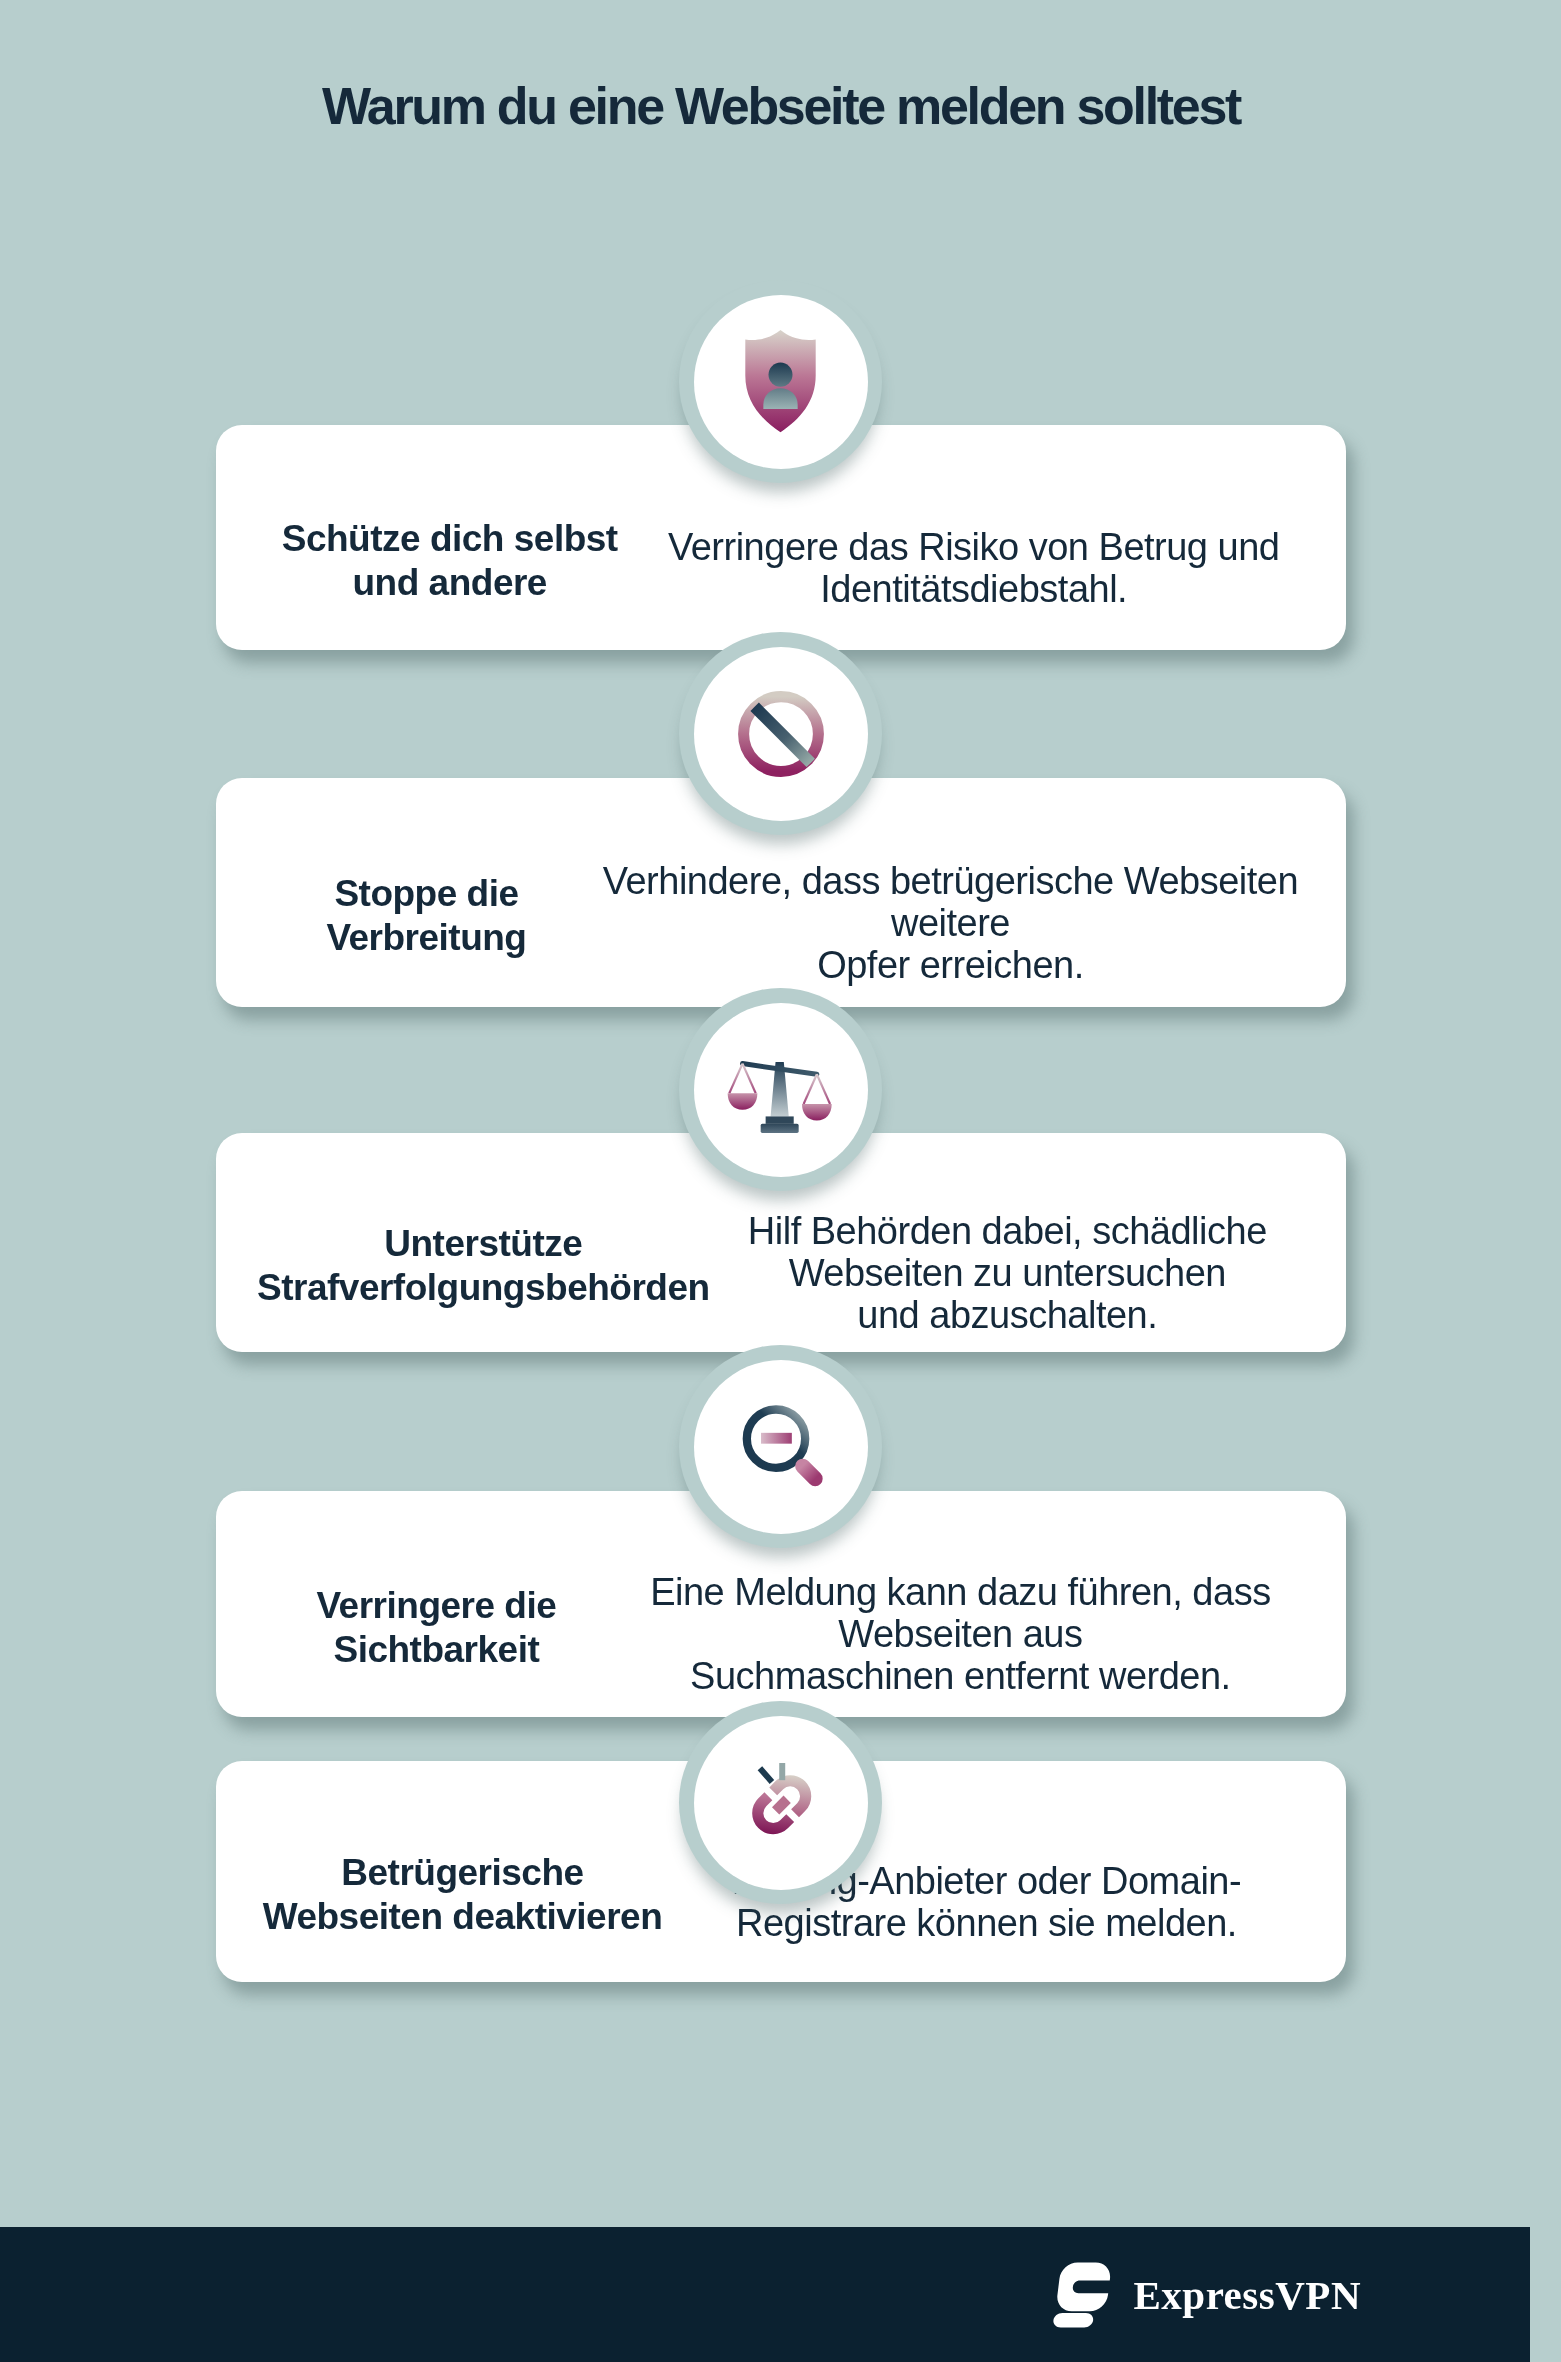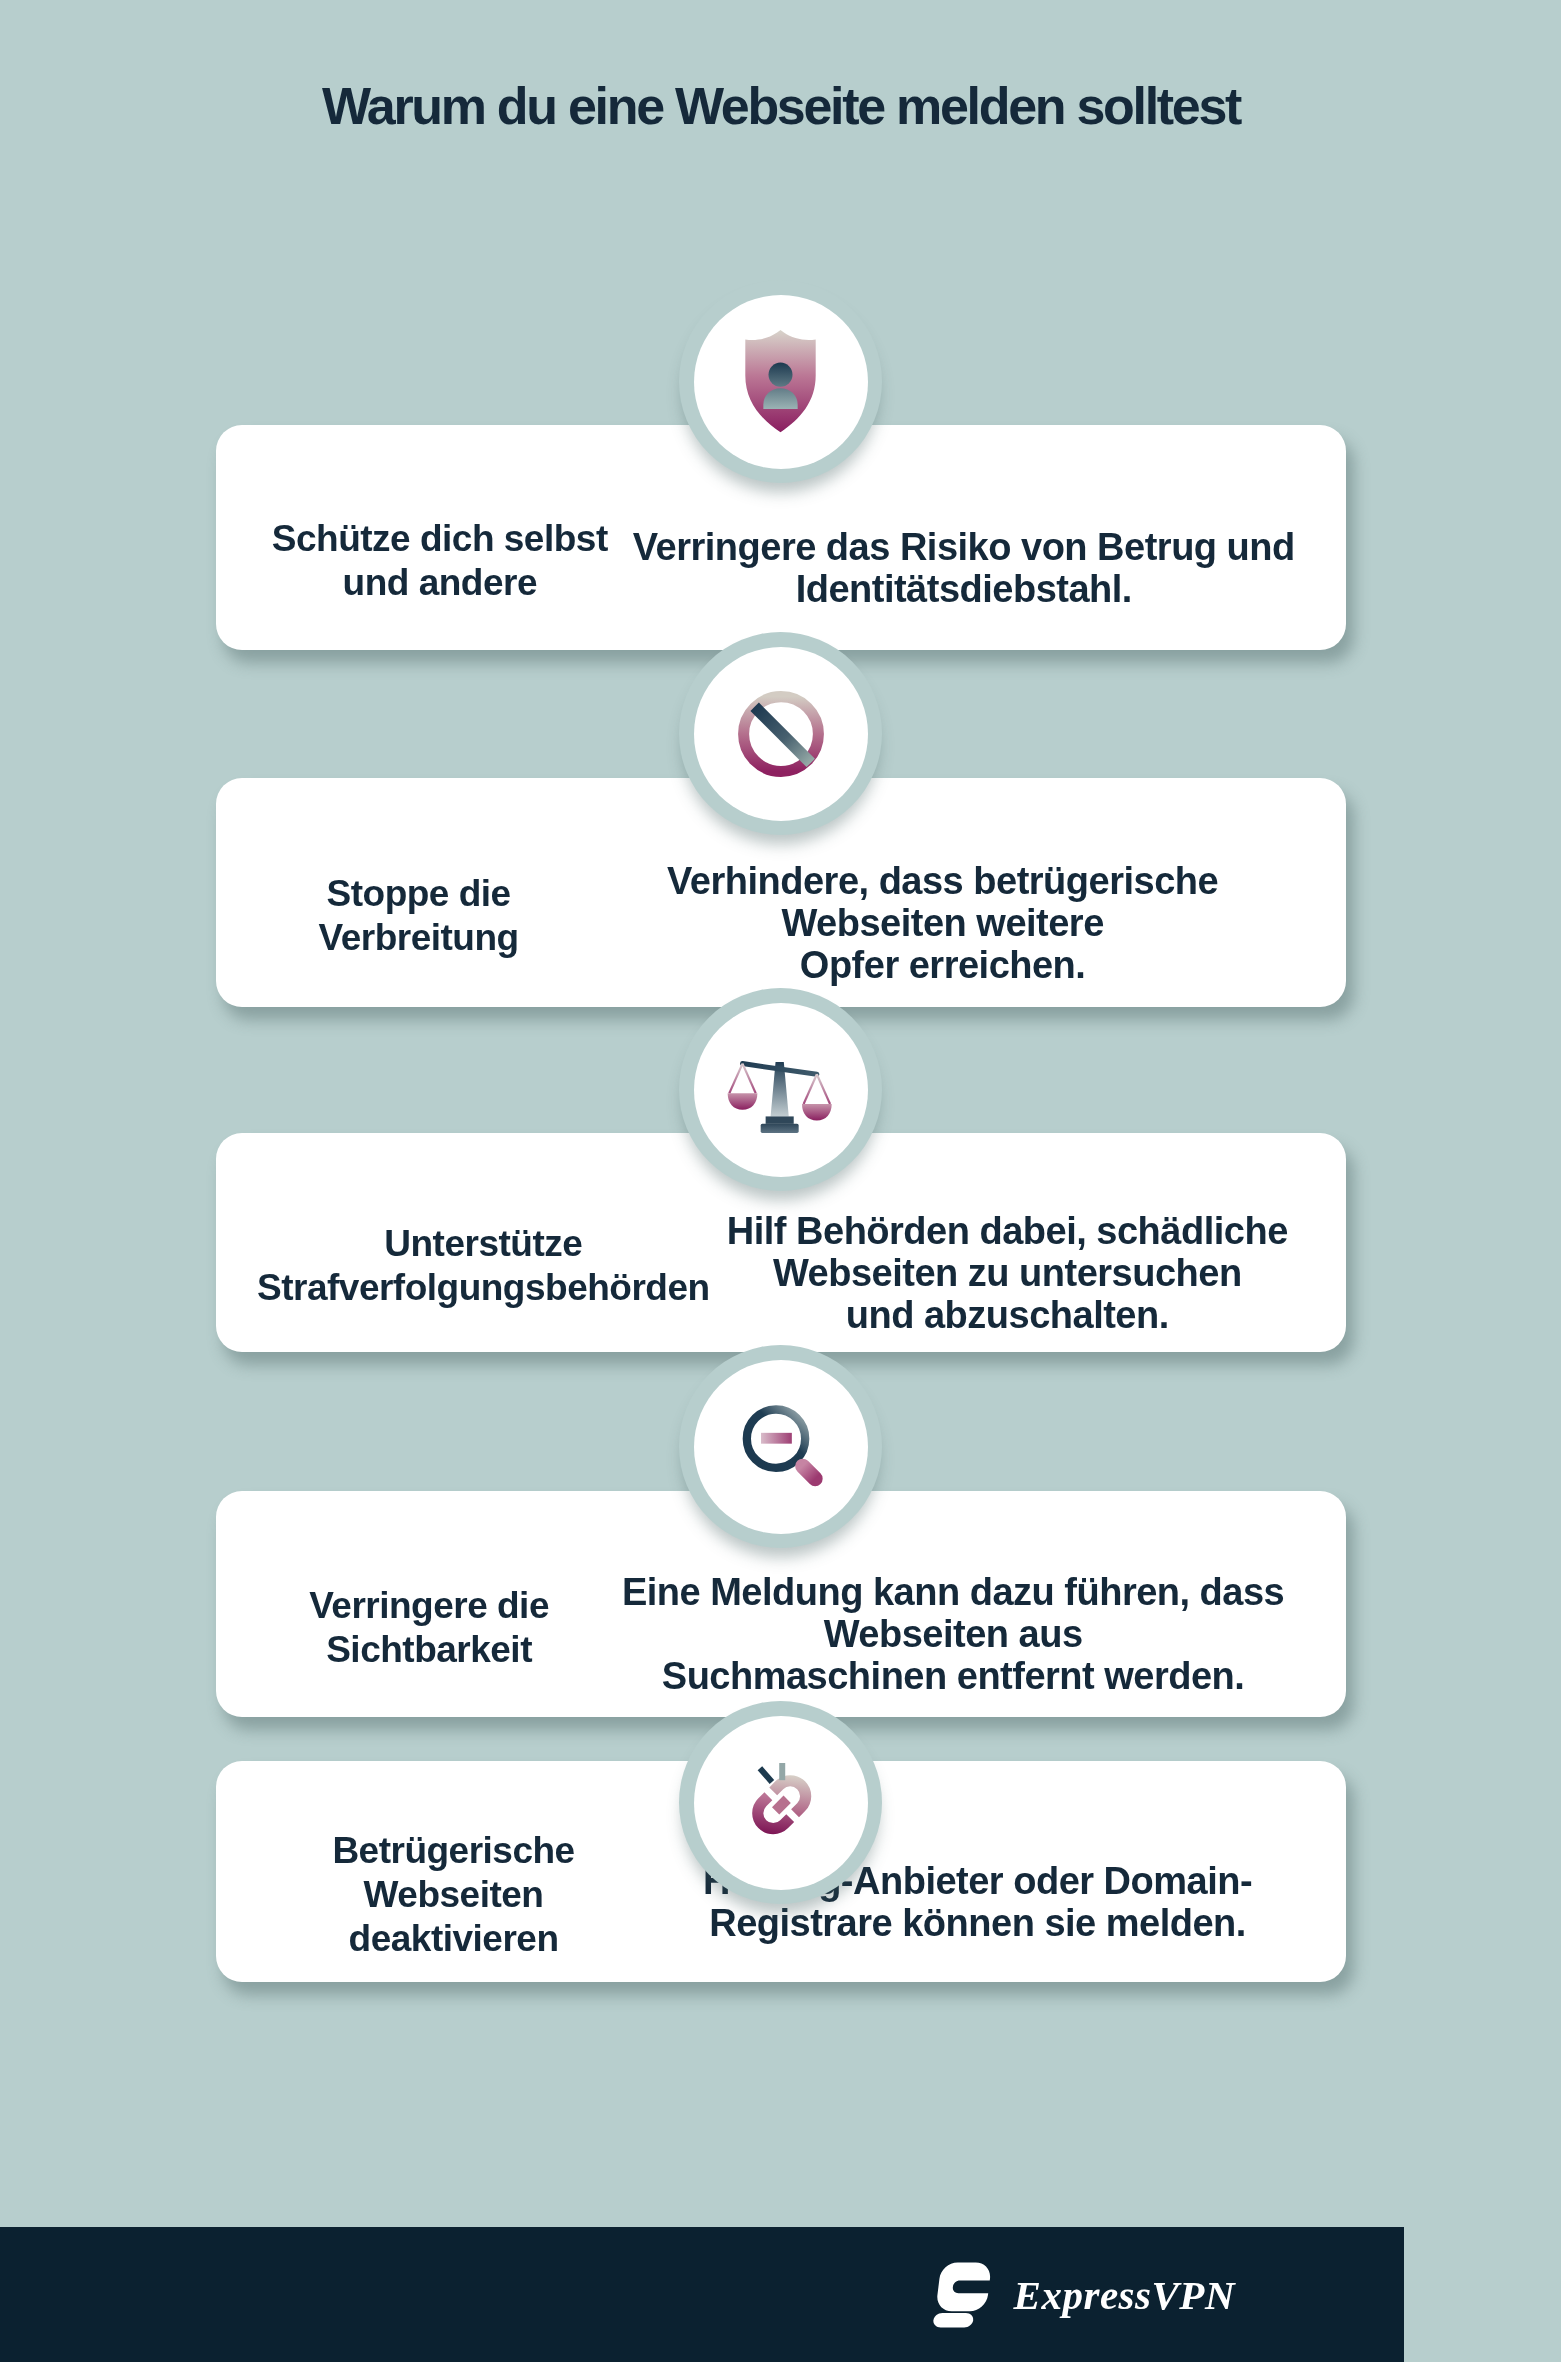--- a/index.html
+++ b/index.html
@@ -36,21 +36,21 @@
     box-shadow:7.4px 13px 14.8px rgba(70,95,95,0.40);
     display:flex;flex-direction:row;align-items:center;
     padding:66px 41px 18.5px 41px;
   }
   .card-title{
     font-size:37px;font-weight:600;line-height:44px;
     color:var(--navy);letter-spacing:-0.5px;text-align:center;
   }
   .card-sub{
     margin-top:13px;
-    font-size:38px;font-weight:700;line-height:42px;
+    font-size:38px;font-weight:400;line-height:42px;
     color:var(--navy);letter-spacing:-0.5px;text-align:center;
     white-space:pre-line;
     max-width:1061px;
   }
   .halo{
     position:absolute;
     left:679px;width:203px;height:203px;
     border-radius:50%;
     background:var(--bg);
     box-shadow:0 13px 14.8px -3.7px rgba(60,90,90,0.35);
@@ -64,23 +64,22 @@
   }
   
   .card-1{top:425px;height:225px;} .halo-1{top:280px;}
   .card-2{top:778px;height:229px;} .halo-2{top:632px;}
   .card-3{top:1133px;height:219px;} .halo-3{top:988px;}
   .card-4{top:1491px;height:226px;} .halo-4{top:1345px;}
   .card-5{top:1761px;height:221px;} .halo-5{top:1701px;}
 
   .footer{
     position:absolute;
-    left:0;top:2227px;width:1404px;height:136px;
+    left:0;top:2227px;width:1530px;height:136px;
     background:var(--footer);
-    font-style:italic;
   }
   .logo-row{
     position:absolute;
     right:169px;top:0;height:136px;
     display:flex;align-items:center;gap:20px;
   }
   .brand-word{
     font-family:"Liberation Serif","DejaVu Serif",serif;
     font-weight:600;
     font-size:41px;

